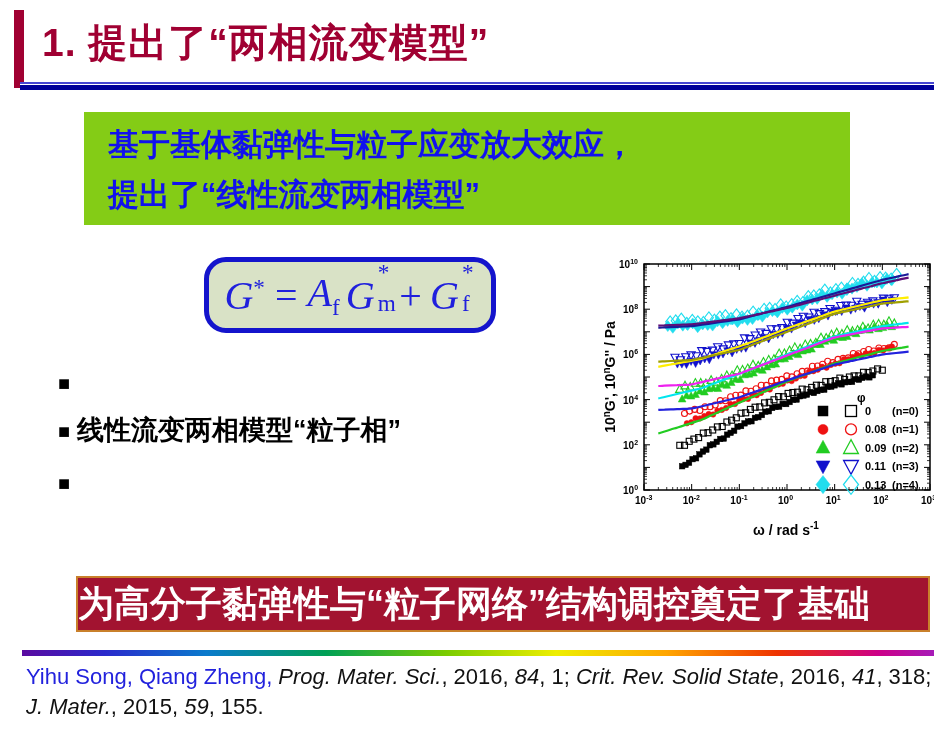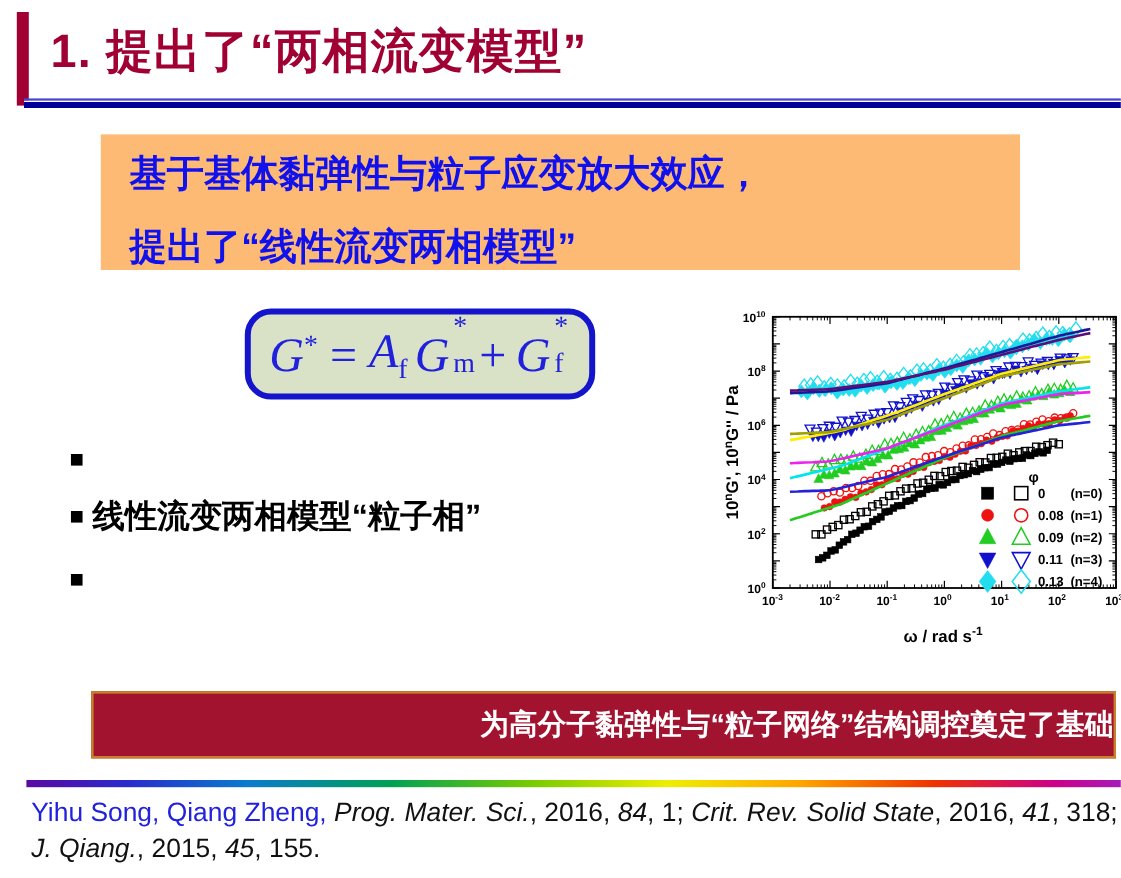--- a/index.html
+++ b/index.html
@@ -6,42 +6,42 @@
   body{width:934px;height:732px;background:#fff;font-family:"Liberation Sans",sans-serif;position:relative;overflow:hidden;}
   .slide{position:absolute;left:14px;top:0;width:934px;height:544px;background:#fff;}
 
   .left-bar{position:absolute;left:0;top:10px;width:10px;height:78px;background:#A00032;}
   .title{position:absolute;left:28px;top:16px;margin:0;font-size:39px;font-weight:bold;color:#A00032;letter-spacing:1px;white-space:nowrap;}
   .header-rule{position:absolute;left:6px;top:82px;width:928px;}
   .header-rule .rl{height:2px;background:#4646D2;}
   .header-rule .rg{height:1px;background:#ffffff;}
   .header-rule .rd{height:5px;background:#000099;}
 
-  .green-box{position:absolute;left:70px;top:112px;width:766px;height:113px;background:#fdba74;}
+  .green-box{position:absolute;left:70px;top:112px;width:766px;height:113px;background:#84cc16;}
   .green-box .gl{position:absolute;left:24px;font-size:31px;font-weight:bold;color:#1111EE;white-space:nowrap;}
   .green-box .l1{top:12px;}
-  .green-box .l2{top:62px;margin-top:11px;}
+  .green-box .l2{top:62px;}
 
   .formula-box{position:absolute;left:190px;top:257px;width:292px;height:76px;background:#D9E2C6;border:5px solid #1414CC;border-radius:22px;box-sizing:border-box;display:flex;align-items:center;justify-content:center;color:#2020DD;font-family:"Liberation Serif",serif;font-style:italic;font-size:40px;}
   .formula-box sup{font-size:58%;font-style:normal;}
   .formula-box sub{font-size:58%;font-style:normal;}
   .formula-box .feq{margin:0 10px;font-style:normal;}
   .formula-box .fplus{margin:0 8px;font-style:normal;}
   .stack{display:inline-block;position:relative;width:0.55em;height:1em;font-size:58%;font-style:normal;vertical-align:baseline;margin-left:2px;margin-right:2px;}
   .stack .stk-sup{position:absolute;top:-1.15em;left:0.05em;}
   .stack .stk-sub{position:absolute;bottom:-0.35em;left:0.05em;}
 
   .bullets{position:absolute;left:44px;top:363px;width:565px;color:#000;font-weight:bold;font-size:27px;}
   .bullet{display:flex;margin-bottom:13px;line-height:1.45;}
   .bullet .mark{font-size:20px;margin-right:7px;margin-top:6px;flex:0 0 auto;}
 
   .chart{position:absolute;left:585px;top:250px;width:349px;height:315px;background:#fff;}
   .chart svg{display:block;}
 
-  .banner{position:absolute;left:62px;top:576px;width:854px;height:56px;background:#A21330;border:2px solid #C9802B;box-sizing:border-box;display:flex;align-items:center;justify-content:flex-end;color:#ffffff;font-weight:bold;font-size:24px;white-space:nowrap;}
+  .banner{position:absolute;left:62px;top:576px;width:854px;height:56px;background:#A21330;border:2px solid #C9802B;box-sizing:border-box;display:flex;align-items:center;justify-content:flex-start;color:#ffffff;font-weight:bold;font-size:36px;white-space:nowrap;}
 
   .rainbow{position:absolute;left:8px;top:650px;width:921px;height:6px;background:linear-gradient(90deg,#5A0AA0 0%,#2A2ACC 9%,#0A7ACC 20%,#00A055 33%,#7ACC00 46%,#EEEE00 58%,#FFA500 70%,#EE3300 82%,#CC0088 93%,#A020C0 100%);}
 
   .refs{position:absolute;left:12px;top:662px;width:918px;font-size:22px;color:#111;line-height:1.38;}
   .refs .blue{color:#2222DD;}
   .refs .it{font-style:italic;}
 </style>
 </head>
 <body>
 
@@ -912,16 +912,16 @@
   </div>
 
   <div class="banner">
     <span>为高分子黏弹性与“粒子网络”结构调控奠定了基础</span>
   </div>
 
   <div class="rainbow"></div>
 
   <div class="refs">
     <span class="blue">Yihu Song, Qiang Zheng, </span><span class="it">Prog. Mater. Sci.</span><span>, 2016, </span><span class="it">84</span><span>, 1; </span><span class="it">Crit. Rev. Solid State</span><span>, 2016, </span><span class="it">41</span><span>, 318;</span><br>
-    <span class="it">J. Qiang.</span><span>, 2015, </span><span class="it">45</span><span>, 155.</span>
+    <span class="it">J. Mater.</span><span>, 2015, </span><span class="it">59</span><span>, 155.</span>
   </div>
 
 </div>
 
 </body></html>

